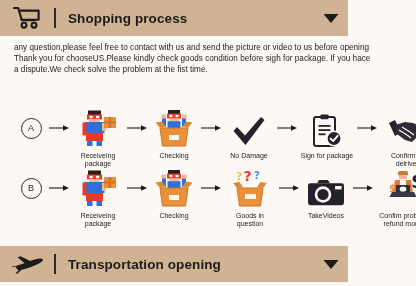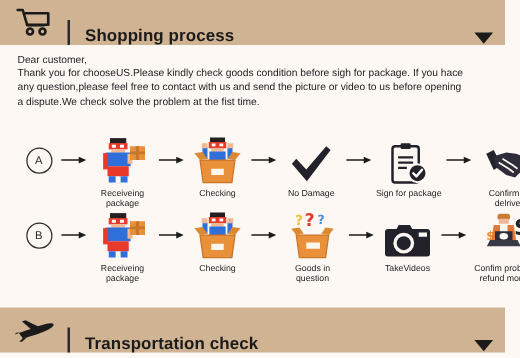--- a/index.html
+++ b/index.html
@@ -6,22 +6,22 @@
   body{
     width:416px;height:286px;overflow:hidden;
     background:#FDF8F3;
     font-family:"Liberation Sans","DejaVu Sans",sans-serif;
     color:#1d1d1f;
   }
   .page{position:relative;width:416px;height:286px;background:#FDF8F3;}
 
   
   .bar{
-    position:absolute;left:0;width:404px;height:36px;
-    background:#CFB392;display:flex;align-items:flex-end;
+    position:absolute;left:0;width:348px;height:36px;
+    background:#CFB392;display:flex;align-items:center;
   }
   .bar.top{top:0;}
   .bar.bottom{top:246px;}
   .bar-icon{
     width:54px;height:36px;display:flex;align-items:center;justify-content:center;
     flex:0 0 54px;
   }
   .bar-divider{
     width:2px;height:20px;background:#2b2b2b;flex:0 0 2px;margin-right:12px;
   }
@@ -90,23 +90,22 @@
     <span class="bar-divider"></span>
     <span class="bar-title">Shopping process</span>
     <span class="bar-chevron">
       <svg width="16" height="11" viewBox="0 0 16 11">
           <path d="M0.5 1 H15.5 L8 10 Z" fill="#1b1b1b"></path>
         </svg>
     </span>
   </div>
 
   <div class="intro">
-    <p>Dear customer,</p>
+    <p>any question,please feel free to contact with us and send the picture or video to us before opening</p>
     <p>Thank you for chooseUS.Please kindly check goods condition before sigh for package. If you hace</p>
-    <p>any question,please feel free to contact with us and send the picture or video to us before opening</p>
     <p>a dispute.We check solve the problem at the fist time.</p>
   </div>
 
   <div class="row row-a">
 
     <span class="marker">
       <span class="circle">A</span>
     </span>
 
     <span class="arrow">
@@ -362,21 +361,21 @@
   </div>
 
   <div class="bar bottom">
     <span class="bar-icon">
       <svg width="34" height="22" viewBox="0 0 34 22">
         <path d="M2 14.5 C6 13 10 11.6 14.6 10.2 L7.6 4.2 L10.4 3.2 L20.2 8 C24 6.8 28 5.8 30.6 5.6 C32.6 5.5 33.6 6.6 32.4 8 C31 9.6 27.4 11.4 23.4 13 C18.6 14.9 12.8 16.6 8.2 17.6 L4.6 12.8 L2.6 13.4 Z" fill="#1b1b1b"></path>
         <path d="M8.4 17.4 L5.4 20.4 L7.6 20.4 L11.6 16.8 Z" fill="#1b1b1b"></path>
       </svg>
     </span>
     <span class="bar-divider"></span>
-    <span class="bar-title">Transportation check</span>
+    <span class="bar-title">Transportation opening</span>
     <span class="bar-chevron">
       <svg width="16" height="11" viewBox="0 0 16 11">
           <path d="M0.5 1 H15.5 L8 10 Z" fill="#1b1b1b"></path>
         </svg>
     </span>
   </div>
 
 </div>
 
 </body></html>

